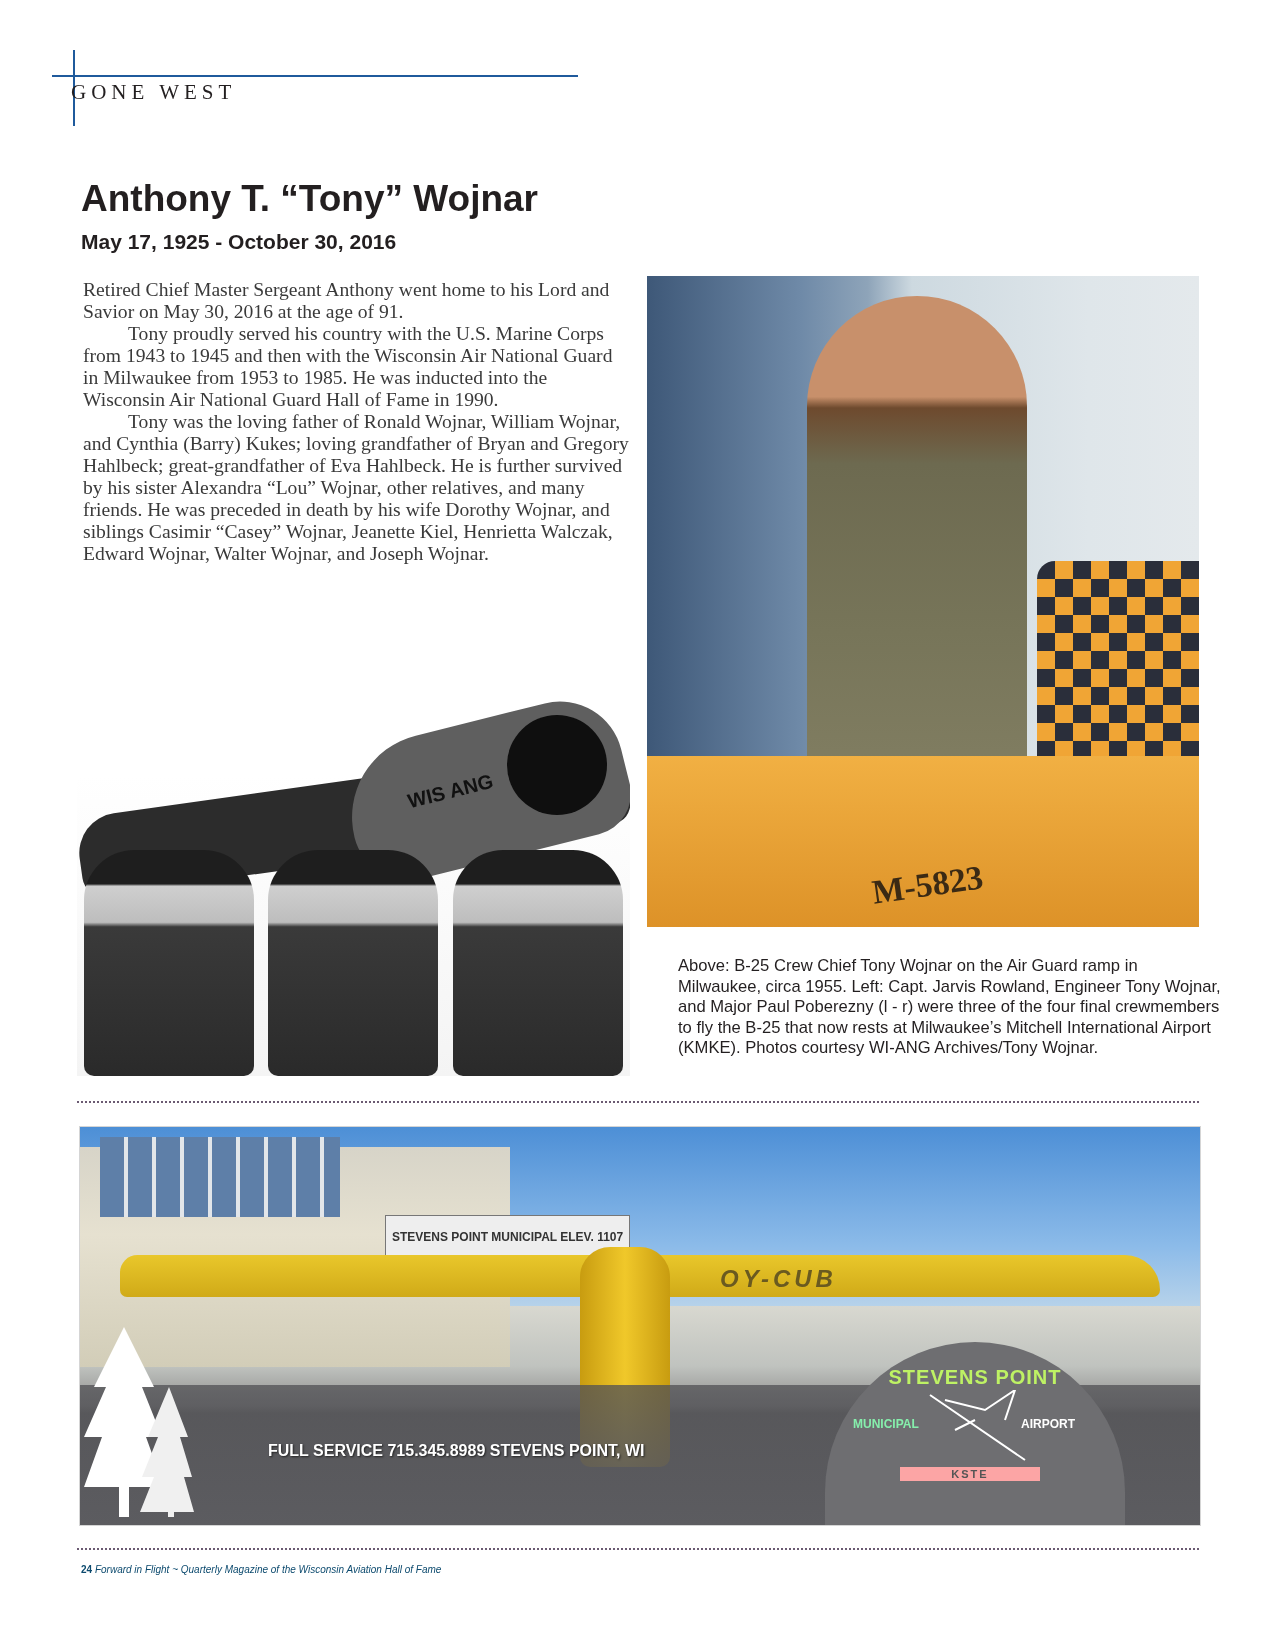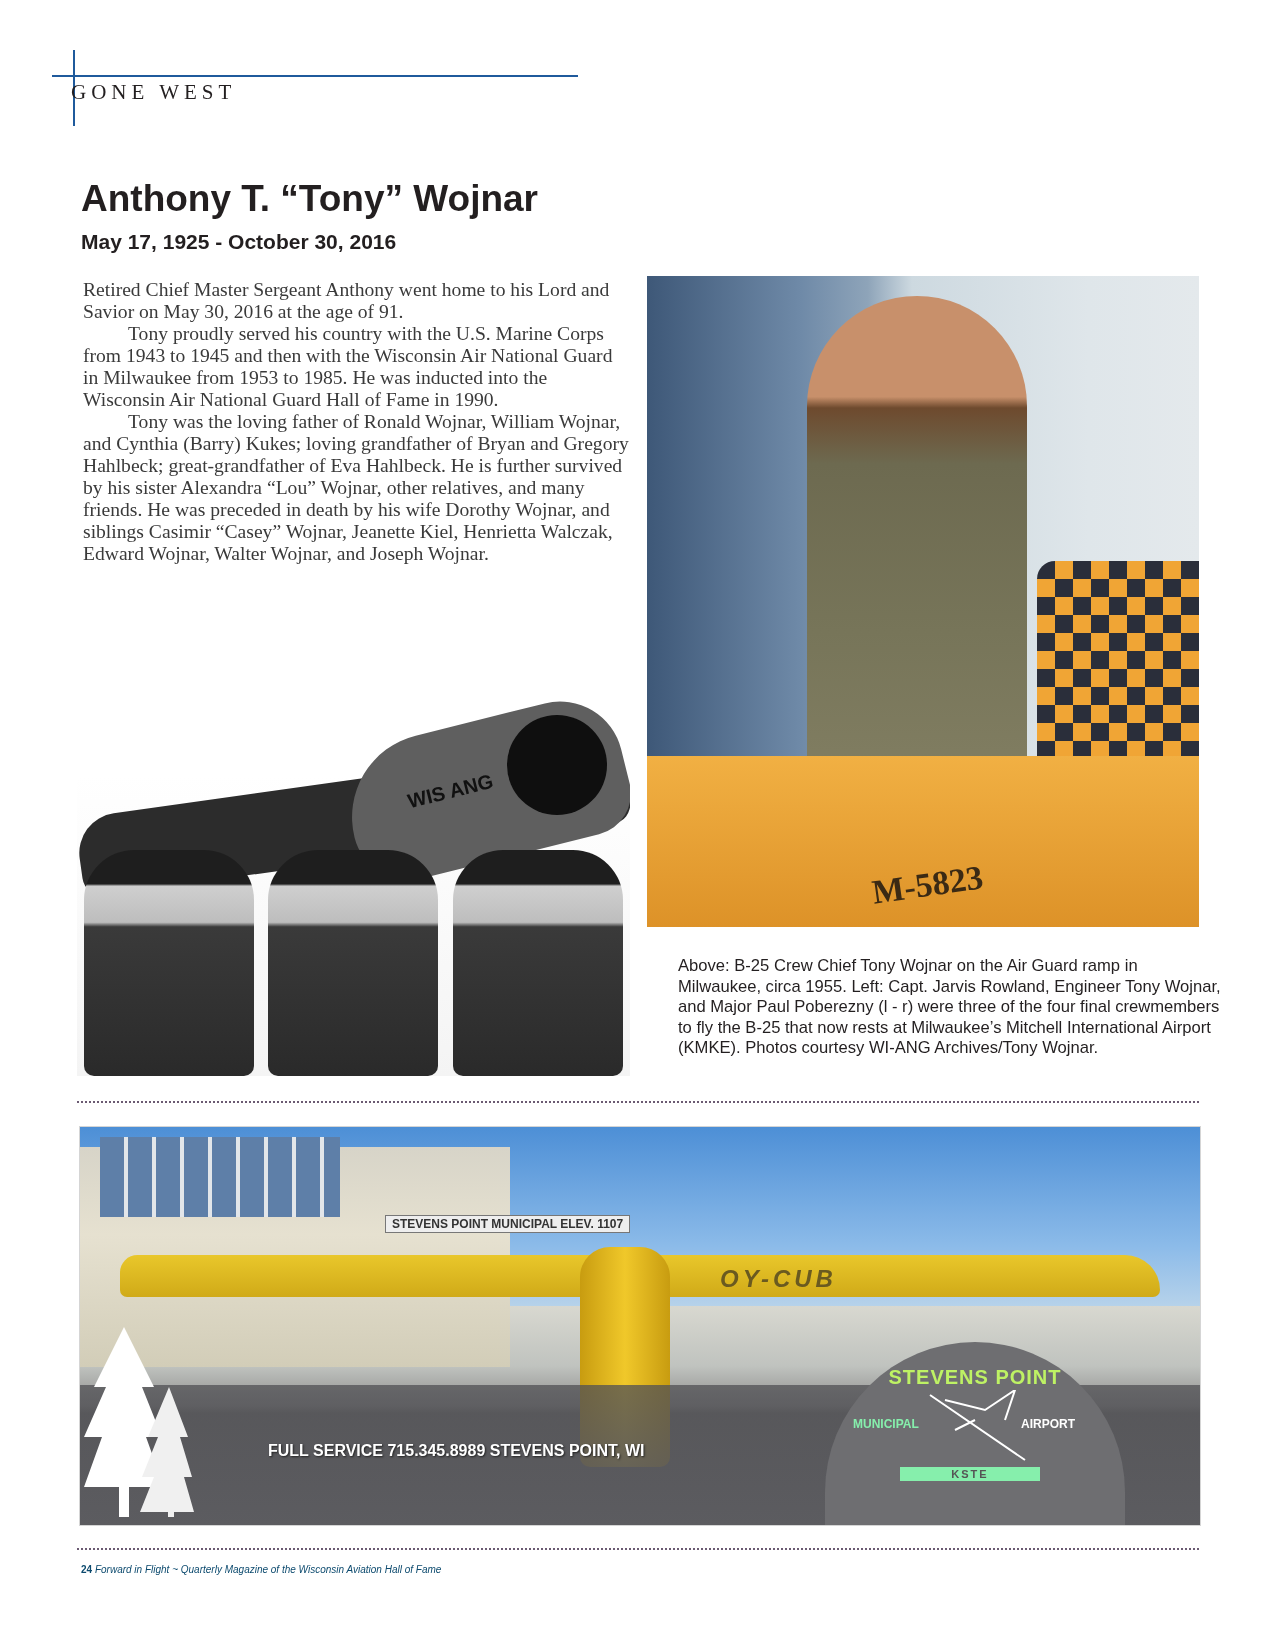--- a/index.html
+++ b/index.html
@@ -33,30 +33,30 @@
   .dots{height:0;border-top:2px dotted #6b5a72;}
   .dots1{left:77px;top:1101px;width:1122px;}
   .dots2{left:77px;top:1548px;width:1122px;}
   .ad{left:79px;top:1126px;width:1120px;height:398px;overflow:hidden;border:1px solid #d5d5d5;
     background:linear-gradient(180deg,#4d8fd6 0%,#8cbbe9 30%,#b6d2ea 45%,#d8d8d0 45%,#c0c3bf 60%,#8f8f8f 70%,#6b6b6b 72%,#5f5f62 100%);}
   .ad .building{position:absolute;left:0;top:20px;width:430px;height:220px;background:linear-gradient(180deg,#d7d4c8 0%,#e6e1d0 40%,#d2cdb8 100%);}
   .ad .tower{position:absolute;left:20px;top:10px;width:240px;height:80px;background:repeating-linear-gradient(90deg,#5e7fa8 0 24px,#e2e6ea 24px 28px);}
   .ad .wing{position:absolute;left:40px;top:128px;width:1040px;height:42px;background:linear-gradient(180deg,#e9c72b,#d0aa18);border-radius:20px 40px 8px 8px;}
   .ad .wingtext{position:absolute;left:640px;top:138px;font-size:24px;font-weight:bold;letter-spacing:4px;color:#6a5a20;font-style:italic;}
   .ad .fuse{position:absolute;left:500px;top:120px;width:90px;height:220px;background:linear-gradient(90deg,#c89c10,#f0c82a,#c89c10);border-radius:30px 30px 10px 10px;}
-  .ad .sign{position:absolute;left:305px;top:88px;padding:1px 6px;background:#eee;border:1px solid #777;font-size:12px;font-weight:bold;color:#333;}
+  .ad .sign{position:absolute;left:305px;top:88px;padding:14px 6px;background:#eee;border:1px solid #777;font-size:12px;font-weight:bold;color:#333;}
   .ad .band{position:absolute;left:0;top:258px;width:1120px;height:140px;background:linear-gradient(180deg,rgba(80,80,84,.75),#5c5c60);}
   .ad .headline{position:absolute;left:130px;top:265px;font-size:40px;font-weight:bold;color:#fff;letter-spacing:0.5px;text-shadow:2px 2px 3px #222;}
   .ad .sub{position:absolute;left:188px;top:315px;font-size:16px;font-weight:bold;color:#fff;text-shadow:1px 1px 2px #222;}
   .ad .trees{position:absolute;left:4px;top:200px;width:110px;height:190px;}
   .ad .badge{position:absolute;left:745px;top:215px;width:300px;height:183px;background:#6e6e71;border-radius:150px 150px 0 0;}
   .ad .badge-top{position:absolute;left:0;top:24px;width:300px;text-align:center;font-size:20px;font-weight:bold;color:#bef264;letter-spacing:1px;}
   .ad .badge-left{position:absolute;left:28px;top:75px;font-size:12px;font-weight:bold;color:#86efac;}
   .ad .badge-right{position:absolute;left:196px;top:75px;font-size:12px;font-weight:bold;color:#fff;}
-  .ad .badge-code{position:absolute;left:75px;top:125px;width:140px;height:14px;background:#86efac;text-align:center;font-size:11px;font-weight:bold;color:#555;line-height:14px;letter-spacing:2px;}
+  .ad .badge-code{position:absolute;left:75px;top:125px;width:140px;height:14px;background:#fca5a5;text-align:center;font-size:11px;font-weight:bold;color:#555;line-height:14px;letter-spacing:2px;}
   .ad .badge-plane{position:absolute;left:100px;top:48px;width:110px;height:80px;}
   .footer{left:81px;top:1564px;font-size:10px;color:#0c4a6e;}
   .footer .pg{font-weight:bold;}
   .footer .mag{font-style:italic;}
 </style>
 </head>
 <body>
 
 <div class="abs hline"></div>
 <div class="abs vline"></div>

